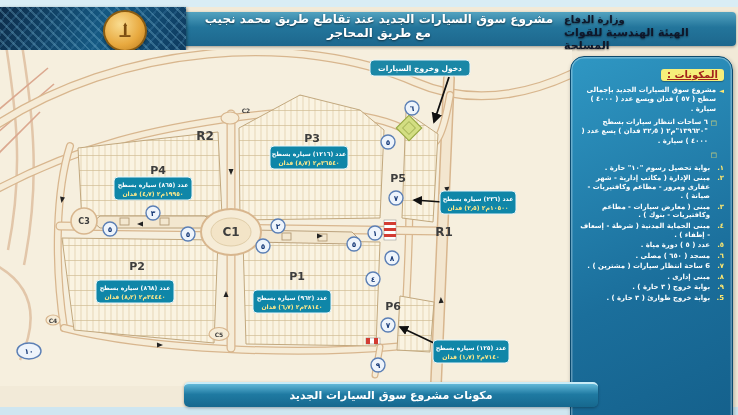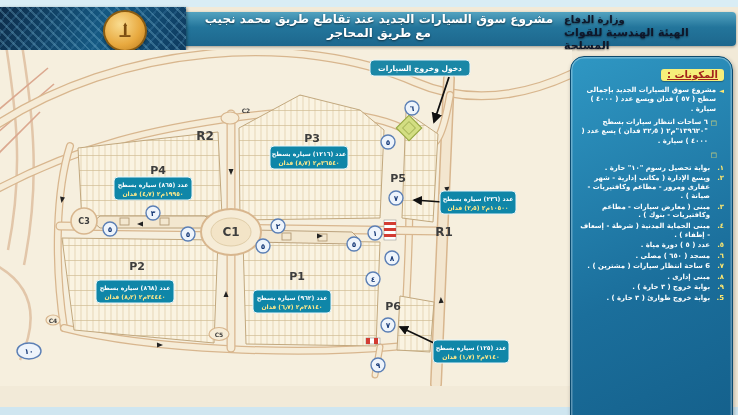--- a/index.html
+++ b/index.html
@@ -328,21 +328,21 @@
     <div class="bullet indent">
       <span class="mk">□</span>
     </div>
 
     <div class="item">
         <span class="num">١.</span>
         <span>بوابة تحصيل رسوم "١٠" حارة .</span>
       </div>
     <div class="item">
         <span class="num">٢.</span>
-        <span>ويسع الإدارة ( مكاتب إدارية - شهر عقارى ومرور - مطاعم وكافتيريات - صيانة ) .</span>
+        <span>مبنى الإدارة ( مكاتب إدارية - شهر عقارى ومرور - مطاعم وكافتيريات - صيانة ) .</span>
       </div>
     <div class="item">
         <span class="num">٣.</span>
         <span>مبنى ( معارض سيارات - مطاعم وكافتيريات - بنوك ) .</span>
       </div>
     <div class="item">
         <span class="num">٤.</span>
         <span>مبنى الحماية المدنية ( شرطة - إسعاف - إطفاء ) .</span>
       </div>
     <div class="item">
@@ -364,13 +364,16 @@
     <div class="item">
         <span class="num">٩.</span>
         <span>بوابة خروج ( ٣ حارة ) .</span>
       </div>
     <div class="item">
         <span class="num">5.</span>
         <span>بوابة خروج طوارئ ( ٣ حارة ) .</span>
       </div>
   </div>
 
+  <div class="footer">
+    <span>مكونات مشروع سوق السيارات الجديد</span>
+  </div>
 </div>
 
 </body></html>

